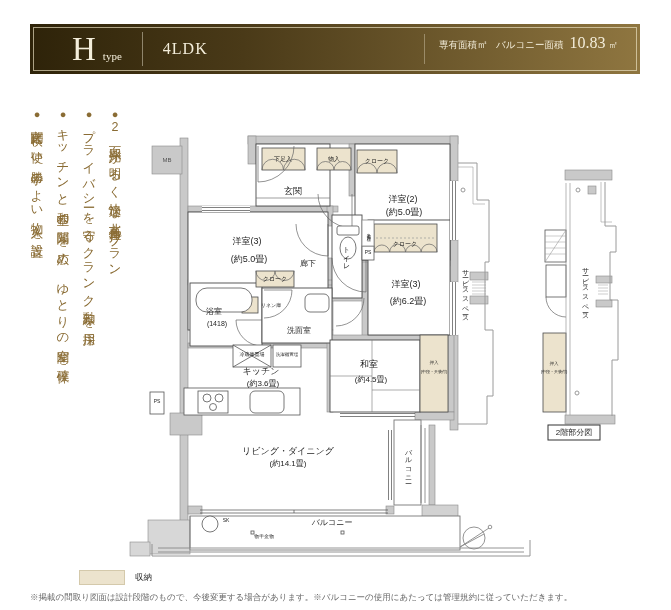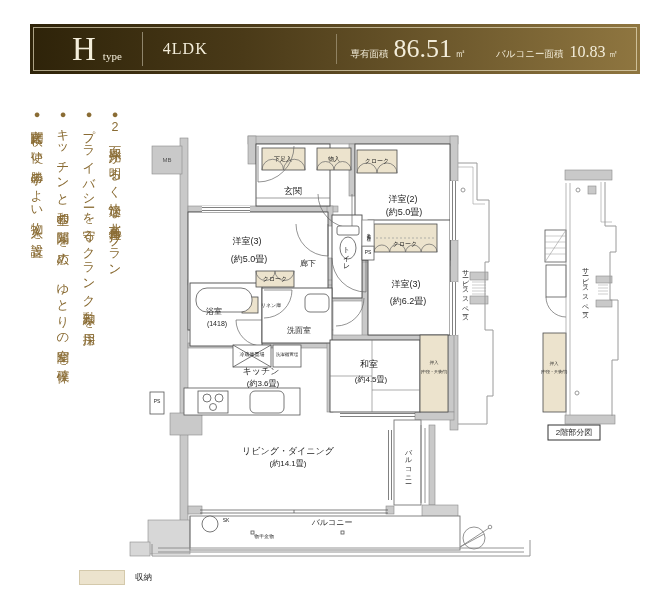--- a/index.html
+++ b/index.html
@@ -15,21 +15,21 @@
   .htype{display:flex;align-items:baseline;margin-left:38px;}
   .htype .big{font-family:"Liberation Serif",serif;font-size:33px;line-height:1;}
   .htype .sub{font-family:Liberation Serif, serif;font-size:11px;margin-left:7px;}
   .hdr-div{width:1px;height:34px;background:rgba(245,240,220,.45);margin:0 20px;}
   .ldk{font-family:"Liberation Serif",serif;font-size:16px;letter-spacing:1px;}
   .hdr-right{margin-left:auto;display:flex;align-items:baseline;margin-right:18px;}
   .hdr-div2{width:1px;height:30px;background:rgba(245,240,220,.35);margin:0 14px;align-self:center;}
   .a-lbl{font-size:9.5px;}
   .a-val{font-family:"Liberation Serif",serif;font-size:26px;margin:0 3px 0 5px;}
   .a-unit{font-size:11px;}
-  .b-lbl{font-size:9.5px;margin-left:30px;}
+  .b-lbl{font-size:9.5px;margin-left:8px;}
   .b-val{font-size:16px;margin:0 3px 0 6px;font-family:"Liberation Serif",serif;}
   .b-unit{font-size:9.5px;}
 
   
   #features{position:absolute;left:26px;top:108px;width:106px;height:344px;
             writing-mode:vertical-rl;text-orientation:upright;color:#8a6c34;}
   #features p{margin:0 9px 0 0;font-size:12.5px;letter-spacing:2px;line-height:17px;}
   #features .blt{font-size:11px;letter-spacing:0;}
 
   
@@ -59,21 +59,20 @@
     <div class="inner">
       <div class="htype">
         <span class="big">H</span>
         <span class="sub">type</span>
       </div>
       <div class="hdr-div"></div>
       <span class="ldk">4LDK</span>
       <div class="hdr-right">
         <div class="hdr-div2"></div>
         <span class="a-lbl">専有面積</span>
-        <span class="a-val">86.51</span>
         <span class="a-unit">㎡</span>
         <span class="b-lbl">バルコニー面積</span>
         <span class="b-val">10.83</span>
         <span class="b-unit">㎡</span>
       </div>
     </div>
   </div>
 
   <div id="features">
     <p><span class="blt">●</span><span>2面採光が明るく快適な北東角住戸プラン</span></p>
@@ -315,14 +314,15 @@
     <span class="lbl f7 v" style="left:585px;top:290px">サービススペース</span>
     <span class="lbl f45" style="left:554px;top:364px">押入</span>
     <span class="lbl f4" style="left:554px;top:372px">(中段・天袋付)</span>
     <span class="lbl f8" style="left:574px;top:433px">2階部分図</span>
   </div>
 
   <div id="legend">
     <div class="sw"></div>
     <span class="tx">収納</span>
   </div>
+  <div id="footnote">※掲載の間取り図面は設計段階のもので、今後変更する場合があります。※バルコニーの使用にあたっては管理規約に従っていただきます。</div>
 
 </div>
 
 </body></html>

